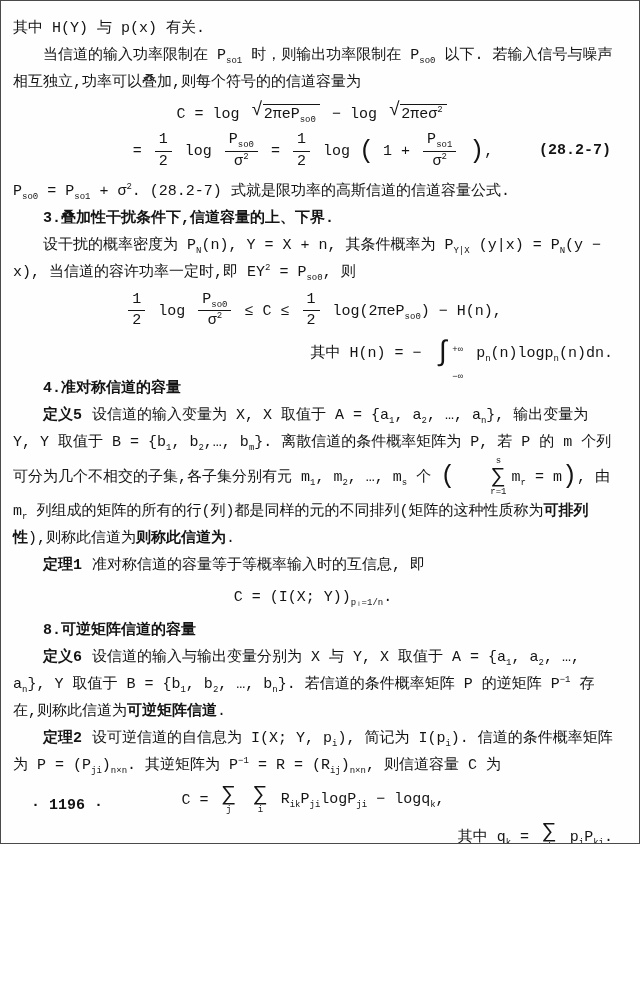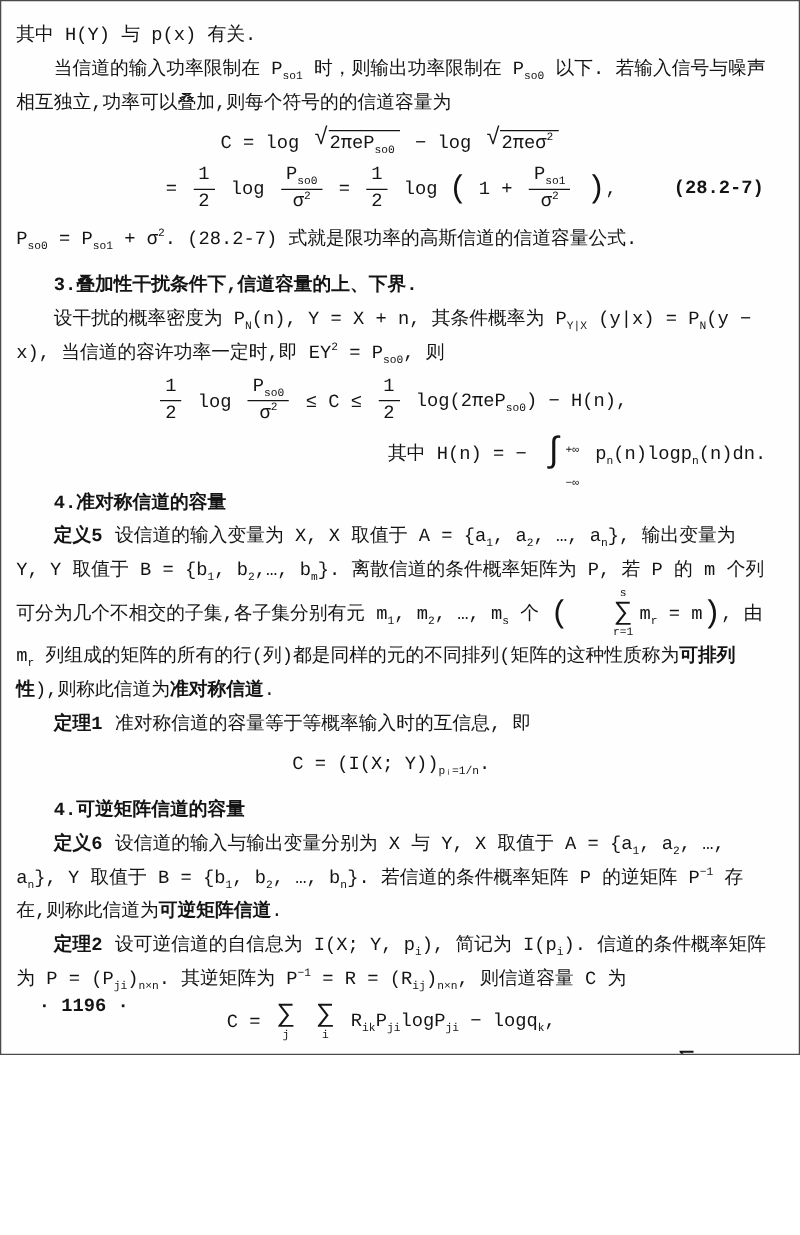--- a/index.html
+++ b/index.html
@@ -11,21 +11,21 @@
     border:1px solid #4a4a4a;
     padding:14px 26px 0 12px;
     font-family:Liberation Mono, monospace;
     color:#141414;
     font-size:15px;
     line-height:27px;
     overflow:hidden;
   }
   p{margin:0;}
   .indent{text-indent:2em;}
-  .hnum{font-weight:bold;text-indent:2em;margin-top:10px;}
+  .hnum{font-weight:bold;text-indent:2em;margin-top:0;}
   .lbl{font-weight:bold;margin-right:10px;}
   .bold{font-weight:bold;}
   sub,sup{font-size:0.6em;line-height:0;}
   
   .formula{position:relative;text-align:center;margin:5px 0 6px 0;}
   .fline{margin:3px 0;white-space:nowrap;}
   .leftline{text-align:right;margin:6px 0;white-space:nowrap;}
   .frac{display:inline-block;vertical-align:middle;text-align:center;line-height:1.25;margin:0 4px;}
   .frac .num{display:block;border-bottom:1.4px solid #141414;padding:0 4px 1px 4px;}
   .frac .den{display:block;padding:1px 4px 0 4px;}
@@ -106,32 +106,32 @@
   </div>
 
   <p class="hnum">4.准对称信道的容量</p>
 
   <p class="indent">
     <span class="lbl">定义5</span><span>设信道的输入变量为 X, X 取值于 A = {a<sub>1</sub>, a<sub>2</sub>, …, a<sub>n</sub>}, 输出变量为 Y, Y 取值于 B = {b<sub>1</sub>, b<sub>2</sub>,…, b<sub>m</sub>}. 离散信道的条件概率矩阵为 P, 若 P 的 m 个列可分为几个不相交的子集,各子集分别有元 m<sub>1</sub>, m<sub>2</sub>, …, m<sub>s</sub> 个</span>
     <span class="bigp">(</span><span class="sum">
         <span class="lim">s</span>
         <span class="sig">∑</span>
         <span class="lim">r=1</span>
-      </span><span>m<sub>r</sub> = m</span><span class="bigp">)</span><span>, 由 m<sub>r</sub> 列组成的矩阵的所有的行(列)都是同样的元的不同排列(矩阵的这种性质称为</span><span class="bold">可排列性</span><span>),则称此信道为</span><span class="bold">准对称信道</span><span>.</span>
+      </span><span>m<sub>r</sub> = m</span><span class="bigp">)</span><span>, 由 m<sub>r</sub> 列组成的矩阵的所有的行(列)都是同样的元的不同排列(矩阵的这种性质称为</span><span class="bold">可排列性</span><span>),则称此信道为</span><span class="bold">则称此信道为</span><span>.</span>
   </p>
 
   <p class="indent">
     <span class="lbl">定理1</span><span>准对称信道的容量等于等概率输入时的互信息, 即</span>
   </p>
 
   <div class="formula">
     <div class="fline"><span>C = (I(X; Y))<sub>pᵢ=1/n</sub>.</span></div>
   </div>
 
-  <p class="hnum">4.可逆矩阵信道的容量</p>
+  <p class="hnum">8.可逆矩阵信道的容量</p>
 
   <p class="indent">
     <span class="lbl">定义6</span><span>设信道的输入与输出变量分别为 X 与 Y, X 取值于 A = {a<sub>1</sub>, a<sub>2</sub>, …, a<sub>n</sub>}, Y 取值于 B = {b<sub>1</sub>, b<sub>2</sub>, …, b<sub>n</sub>}. 若信道的条件概率矩阵 P 的逆矩阵 P<sup>−1</sup> 存在,则称此信道为</span><span class="bold">可逆矩阵信道</span><span>.</span>
   </p>
 
   <p class="indent">
     <span class="lbl">定理2</span><span>设可逆信道的自信息为 I(X; Y, p<sub>i</sub>), 简记为 I(p<sub>i</sub>). 信道的条件概率矩阵为 P = (P<sub>ji</sub>)<sub>n×n</sub>.  其逆矩阵为 P<sup>−1</sup> = R = (R<sub>ij</sub>)<sub>n×n</sub>, 则信道容量 C 为</span>
   </p>
 
   <div class="formula">

